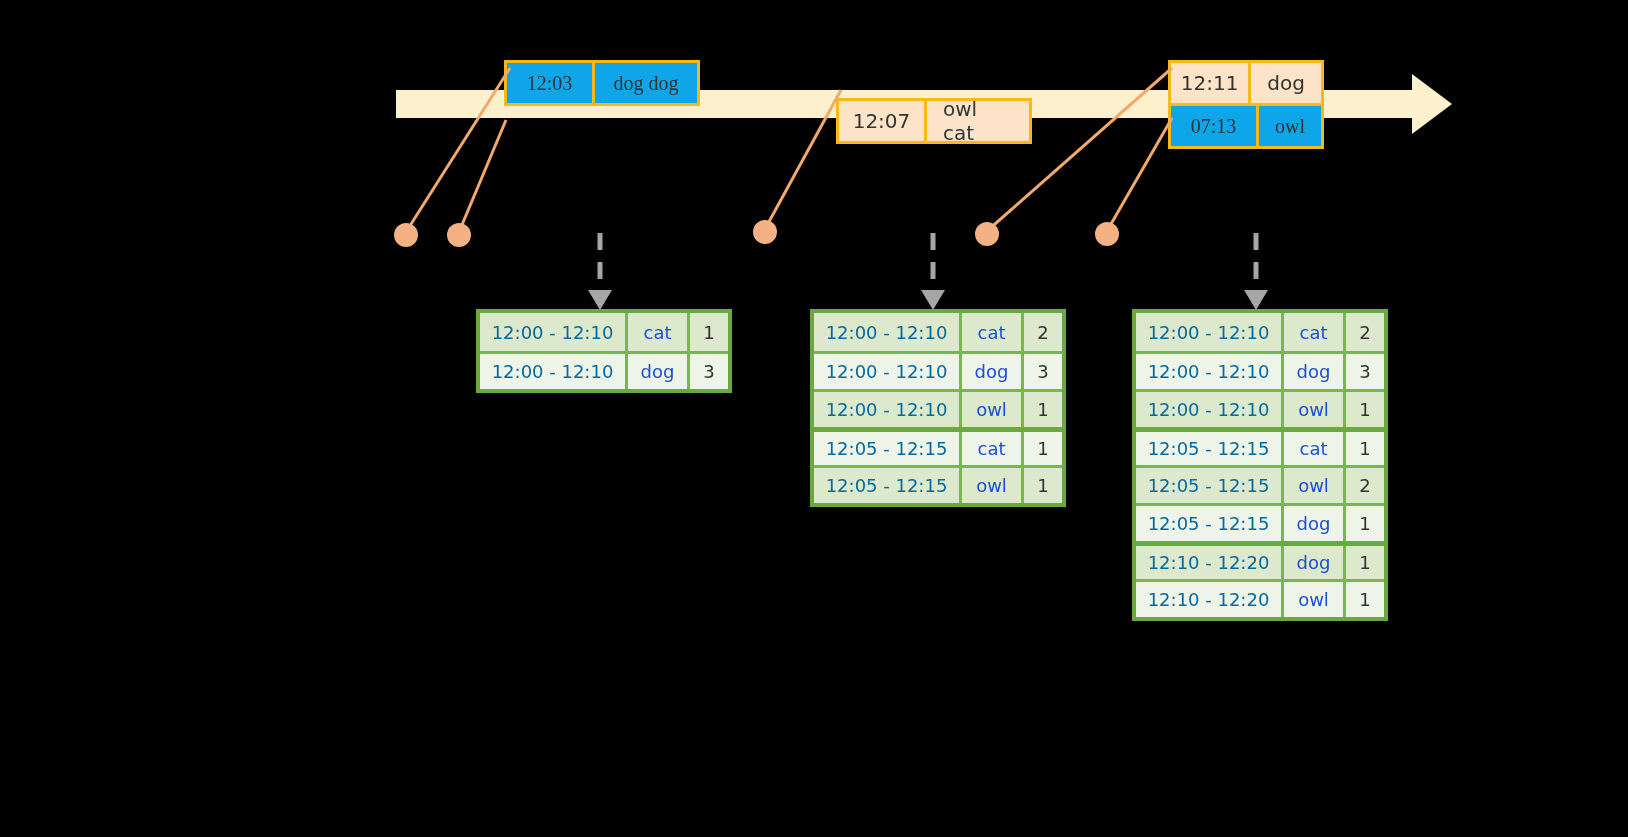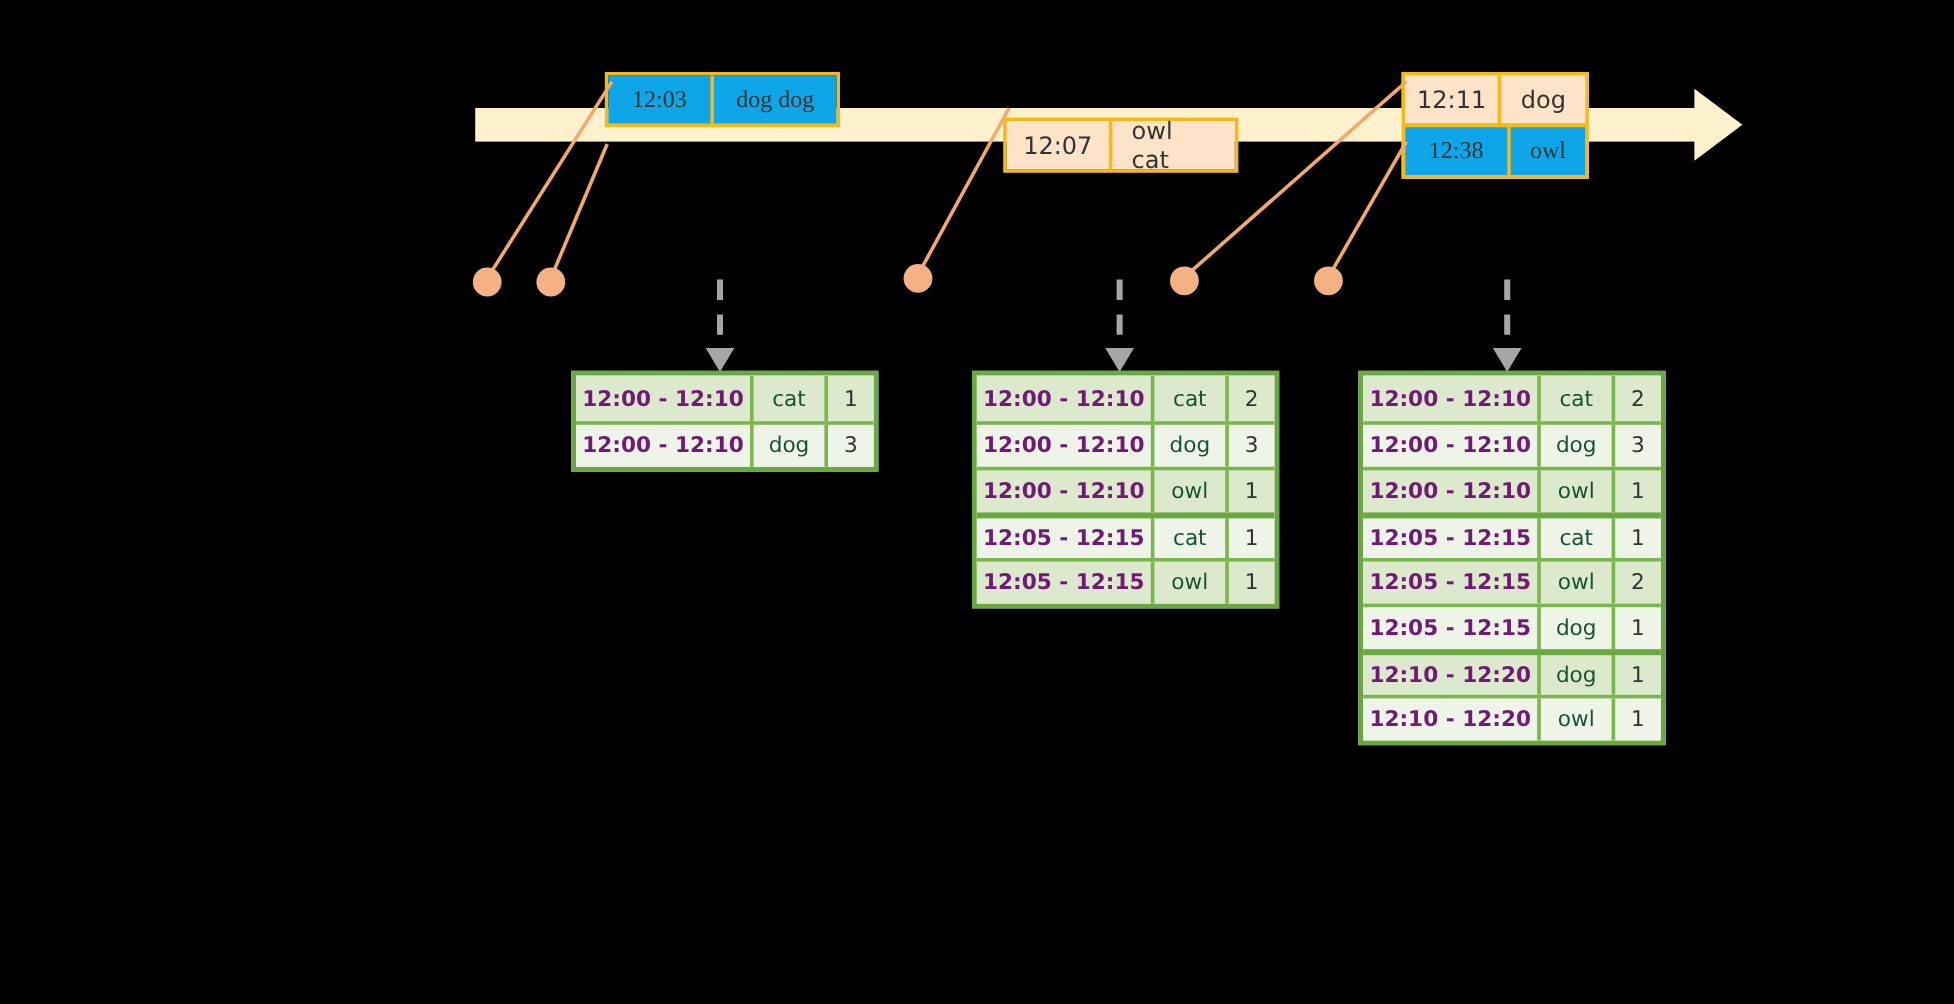--- a/index.html
+++ b/index.html
@@ -108,33 +108,32 @@
   .res-row.shade { background: #dce9cc; }
   .res-row.plain { background: #eef4e8; }
   .res-row + .res-row { border-top: 3px solid #79b64c; }
   .res-row.group-start { border-top: 5px solid #6aa93f; }
   .res-win {
     width: 148px;
     display: flex;
     align-items: center;
     justify-content: center;
     font-size: 18px;
-    color: #701a75;
+    color: #0369a1;
     border-right: 3px solid #79b64c;
     box-sizing: border-box;
     white-space: nowrap;
-    font-weight: bold;
   }
   .res-key {
     width: 62px;
     display: flex;
     align-items: center;
     justify-content: center;
     font-size: 18px;
-    color: #14532d;
+    color: #1d4ed8;
     border-right: 3px solid #79b64c;
     box-sizing: border-box;
     text-align: center;
   }
   .res-cnt {
     width: 38px;
     display: flex;
     align-items: center;
     justify-content: center;
     font-size: 18px;
@@ -167,21 +166,21 @@
       <div class="evt-val">owl cat</div>
     </div>
   </div>
 
   <div class="evt" id="evt-c">
     <div class="evt-row shade">
       <div class="evt-time">12:11</div>
       <div class="evt-val">dog</div>
     </div>
     <div class="evt-row plain">
-      <div class="evt-time">12:38</div>
+      <div class="evt-time">07:13</div>
       <div class="evt-val">owl</div>
     </div>
   </div>
 
   <svg id="wires" viewBox="0 0 1628 837">
     <g>
       <line x1="406" y1="232" x2="510" y2="68" stroke="#f2a96a" stroke-width="3"></line>
       <line x1="459" y1="232" x2="506" y2="120" stroke="#f2a96a" stroke-width="3"></line>
       <line x1="765" y1="229" x2="841" y2="90" stroke="#f2a96a" stroke-width="3"></line>
       <line x1="987" y1="231" x2="1172" y2="68" stroke="#f2a96a" stroke-width="3"></line>

